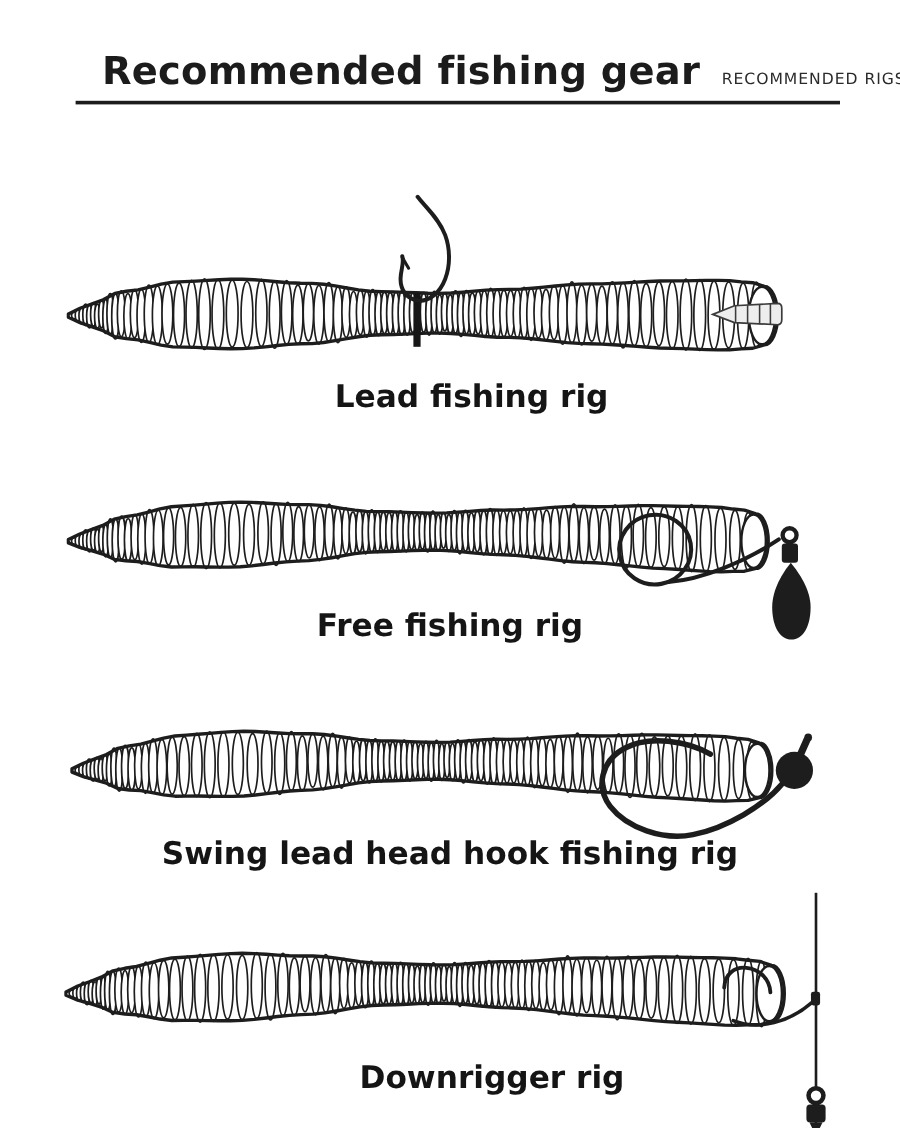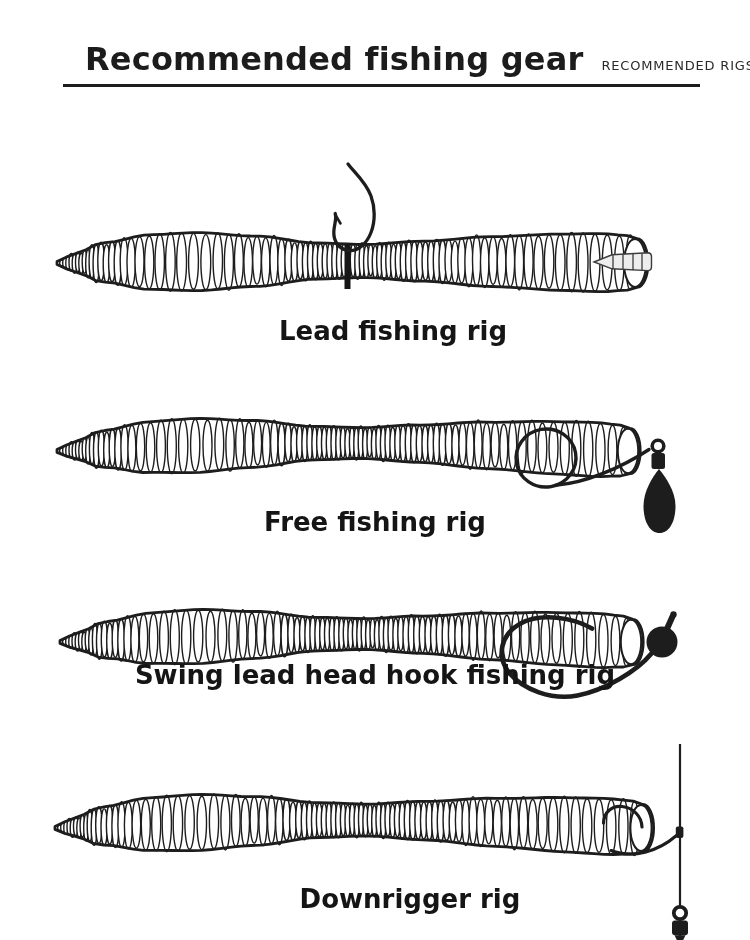--- a/index.html
+++ b/index.html
@@ -4,21 +4,21 @@
 <style>
   html,body{margin:0;padding:0;background:#ffffff;}
   body{width:750px;height:940px;position:relative;overflow:hidden;
        font-family:"DejaVu Sans","Liberation Sans",sans-serif;}
   .header{position:absolute;left:85px;top:40px;display:flex;align-items:baseline;gap:18px;white-space:nowrap;}
   .title{font-size:32px;font-weight:700;color:#1c1c1c;letter-spacing:0.2px;}
   .subtitle{font-size:13px;font-weight:400;color:#2a2a2a;letter-spacing:0.8px;}
   .divider{position:absolute;left:63px;top:84px;width:637px;height:2.5px;background:#1c1c1c;}
   .caption{position:absolute;left:0;width:750px;text-align:center;
            font-size:26px;font-weight:700;color:#151515;line-height:28px;}
-  #cap1{top:317px;padding-left:18px;} #cap2{top:508px;} #cap3{top:661px;} #cap4{top:885px;margin-left:35px;}
+  #cap1{top:317px;padding-left:18px;} #cap2{top:508px;} #cap3{top:698px;} #cap4{top:885px;margin-left:35px;}
   svg{position:absolute;left:0;top:0;}
 </style>
 </head>
 <body>
 
 <div class="header">
   <span class="title">Recommended fishing gear</span>
   <span class="subtitle">RECOMMENDED RIGS</span>
 </div>
 <div class="divider"></div>

